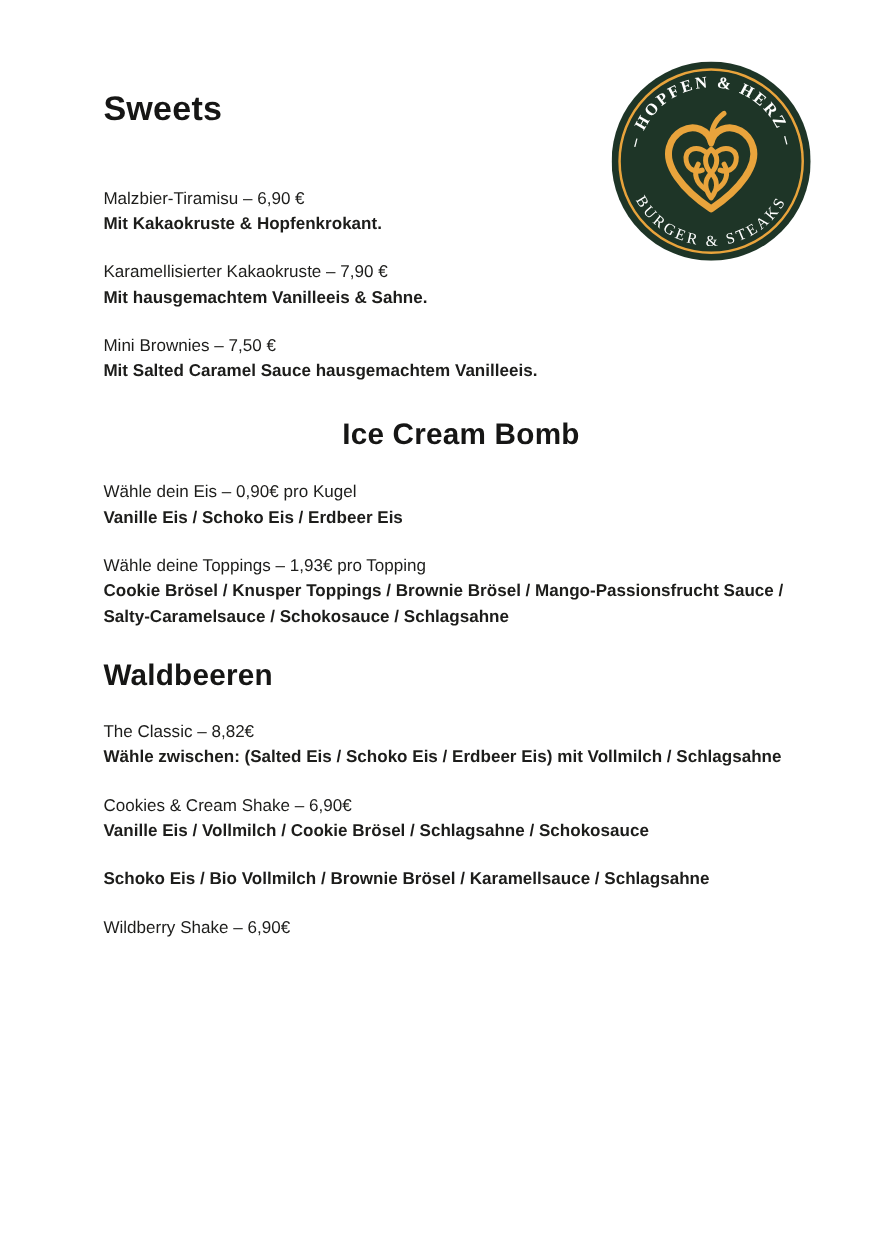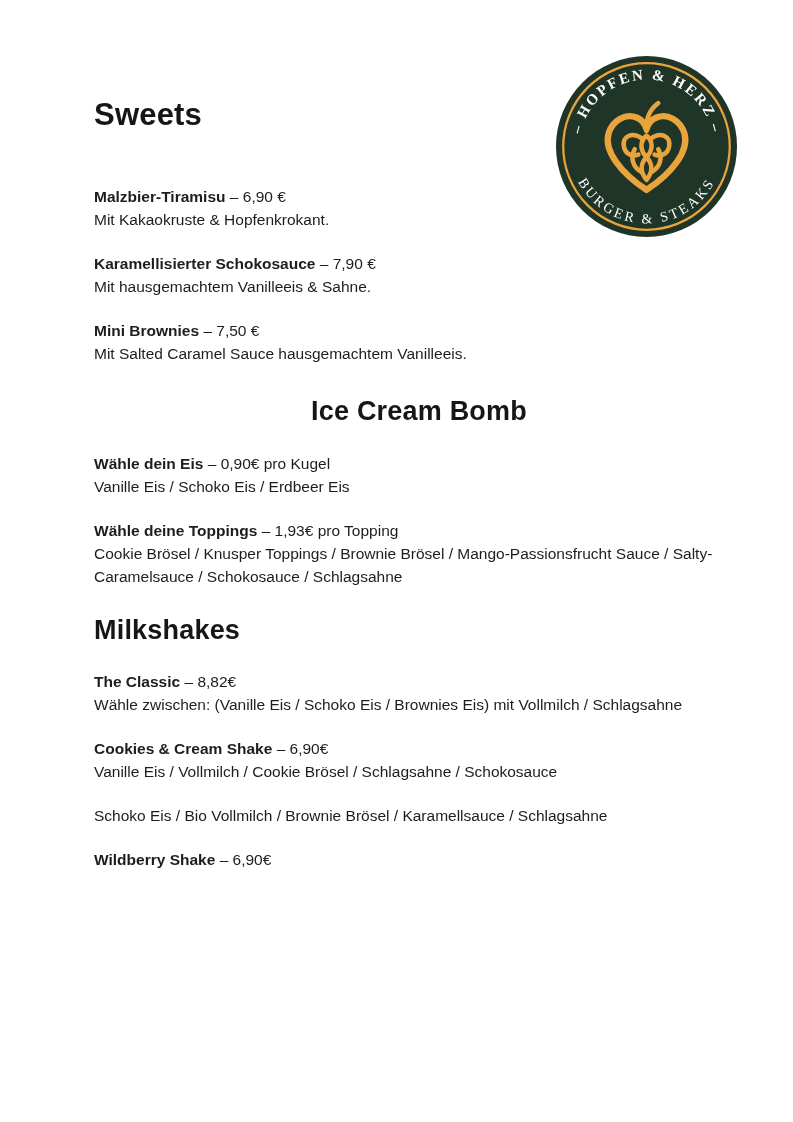--- a/index.html
+++ b/index.html
@@ -27,37 +27,37 @@
     font-weight: 700;
     fill: #ffffff;
   }
   .logo-arc-text.top { font-size: 16.5px; letter-spacing: 2.5px; }
   .logo-arc-text.bottom { font-size: 15.5px; letter-spacing: 3px; font-weight: 400; }
 
   
   .menu {
     position: absolute;
     left: 94px;
-    top: 96px;
+    top: 80px;
     width: 650px;
   }
   .section-title {
     font-weight: 700;
     line-height: 1.2;
     letter-spacing: 0.2px;
     color: #161615;
   }
   .section-title.first { font-size: 31px; margin-bottom: 52px; }
   .section-title.mid   { font-size: 27px; margin-top: 30px; margin-bottom: 24px; text-align: center; }
   .section-title.mid2  { font-size: 27px; margin-top: 26px; margin-bottom: 24px; }
   .menu-item { margin-bottom: 21px; }
   .item-line { font-size: 15.5px; line-height: 23px; }
-  .item-name { font-weight: 700; }
+  .item-name { font-weight: 400; }
   .item-price { font-weight: 400; }
-  .item-desc { font-size: 15.5px; line-height: 23px; font-weight: 400; max-width: 660px; }
+  .item-desc { font-size: 15.5px; line-height: 23px; font-weight: 700; max-width: 660px; }
   .wide .item-desc { max-width: 700px; }
 </style>
 </head>
 <body>
 
 <div class="page">
 
   <div class="logo">
     <svg viewBox="0 0 200 200">
       <circle cx="100" cy="100" r="100" fill="#1E3527"></circle>
@@ -99,21 +99,21 @@
     <div class="menu-item">
       <div class="item-line">
         <span class="item-name">Malzbier-Tiramisu</span>
         <span class="item-price">– 6,90 €</span>
       </div>
       <div class="item-desc">Mit Kakaokruste &amp; Hopfenkrokant.</div>
     </div>
 
     <div class="menu-item">
       <div class="item-line">
-        <span class="item-name">Karamellisierter Schokosauce</span>
+        <span class="item-name">Karamellisierter Kakaokruste</span>
         <span class="item-price">– 7,90 €</span>
       </div>
       <div class="item-desc">Mit hausgemachtem Vanilleeis &amp; Sahne.</div>
     </div>
 
     <div class="menu-item">
       <div class="item-line">
         <span class="item-name">Mini Brownies</span>
         <span class="item-price">– 7,50 €</span>
       </div>
@@ -131,28 +131,28 @@
     </div>
 
     <div class="menu-item">
       <div class="item-line">
         <span class="item-name">Wähle deine Toppings</span>
         <span class="item-price">– 1,93€ pro Topping</span>
       </div>
       <div class="item-desc">Cookie Brösel / Knusper Toppings / Brownie Brösel / Mango-Passionsfrucht Sauce / Salty-Caramelsauce / Schokosauce / Schlagsahne</div>
     </div>
 
-    <h2 class="section-title mid2">Milkshakes</h2>
+    <h2 class="section-title mid2">Waldbeeren</h2>
 
     <div class="menu-item wide">
       <div class="item-line">
         <span class="item-name">The Classic</span>
         <span class="item-price">– 8,82€</span>
       </div>
-      <div class="item-desc">Wähle zwischen: (Vanille Eis / Schoko Eis / Brownies Eis) mit Vollmilch / Schlagsahne</div>
+      <div class="item-desc">Wähle zwischen: (Salted Eis / Schoko Eis / Erdbeer Eis) mit Vollmilch / Schlagsahne</div>
     </div>
 
     <div class="menu-item">
       <div class="item-line">
         <span class="item-name">Cookies &amp; Cream Shake</span>
         <span class="item-price">– 6,90€</span>
       </div>
       <div class="item-desc">Vanille Eis / Vollmilch / Cookie Brösel / Schlagsahne / Schokosauce</div>
     </div>
 

